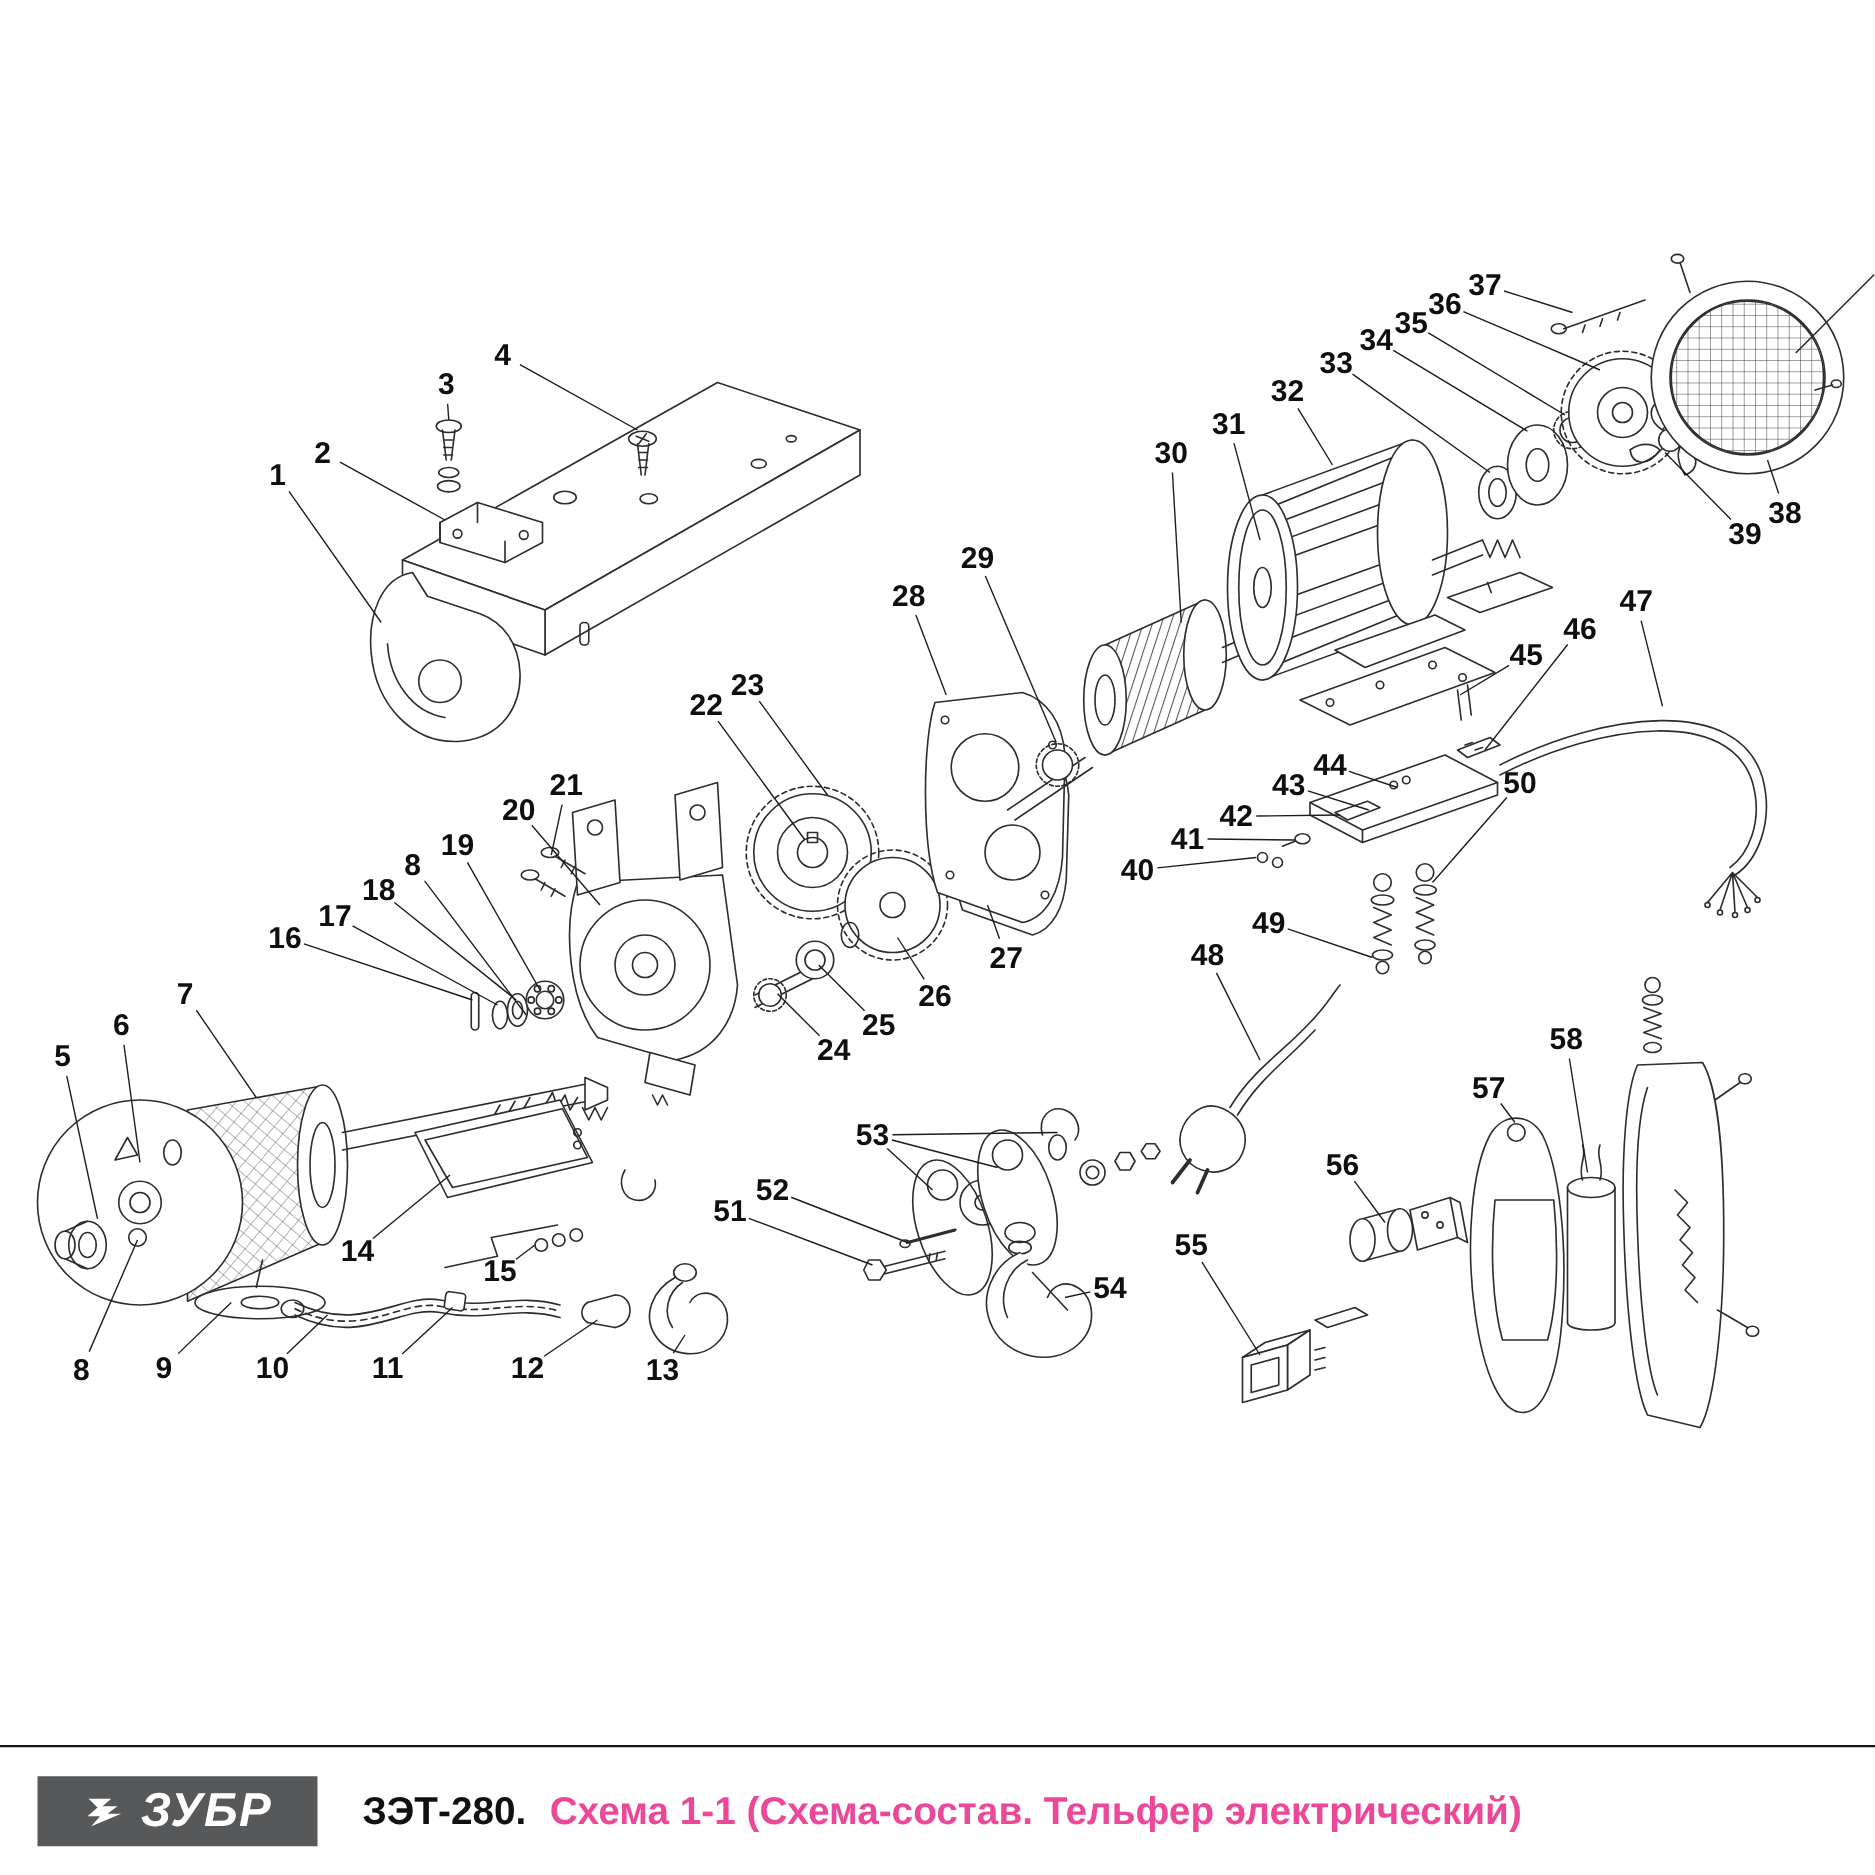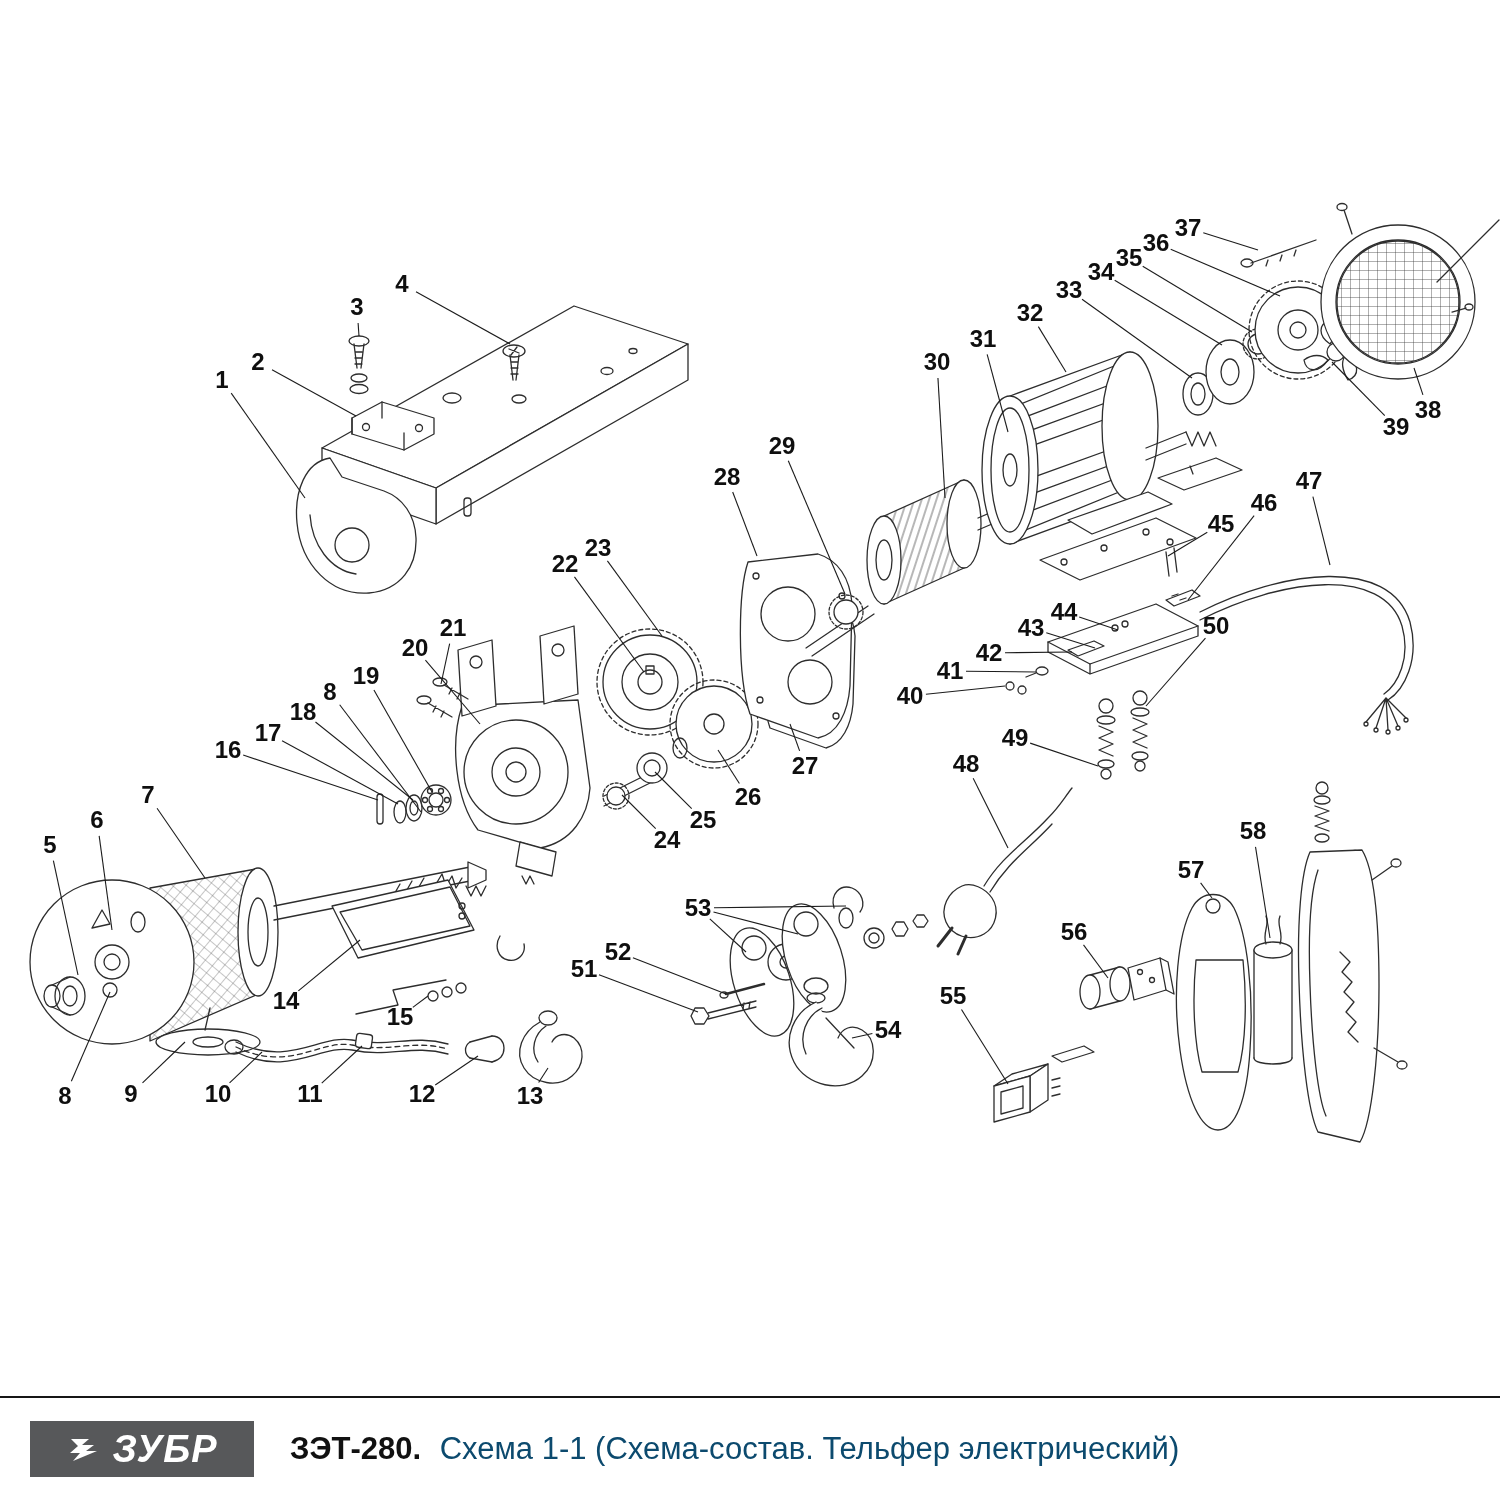--- a/index.html
+++ b/index.html
@@ -12,21 +12,21 @@
   #diagram { position: absolute; left: 0; top: 0; }
   .footer-rule { position: absolute; left: 0; top: 1396px; width: 1500px; height: 2px; background: #161616; }
   .footer { position: absolute; left: 0; top: 1398px; width: 1500px; height: 102px; display: flex; align-items: center; background: #fff; }
   .logo-box {
     margin-left: 30px; width: 224px; height: 56px; background: #57585a; color: #fff;
     display: flex; align-items: center; justify-content: center; gap: 12px; flex: 0 0 auto;
   }
   .brand-name { font-size: 38px; font-weight: bold; font-style: italic; letter-spacing: 1px; line-height: 1; }
   .caption { margin-left: 36px; font-size: 31px; white-space: nowrap; }
   .caption .model { font-weight: bold; color: #111; }
-  .caption .rest { color: #0c4a6e; margin-left: 10px; font-weight: 400; }
+  .caption .rest { color: #ec4899; margin-left: 10px; font-weight: 700; }
 </style>
 </head>
 <body>
 
 <div id="stage">
 
   <svg id="diagram" width="1500" height="1396" viewBox="0 0 1500 1396">
     <defs>
       <pattern id="xhatch" width="9" height="9" patternUnits="userSpaceOnUse" patternTransform="rotate(40)">
         <path d="M0,0 L0,9 M0,0 L9,0" stroke="#5a5a5a" stroke-width="0.7" fill="none"></path>

